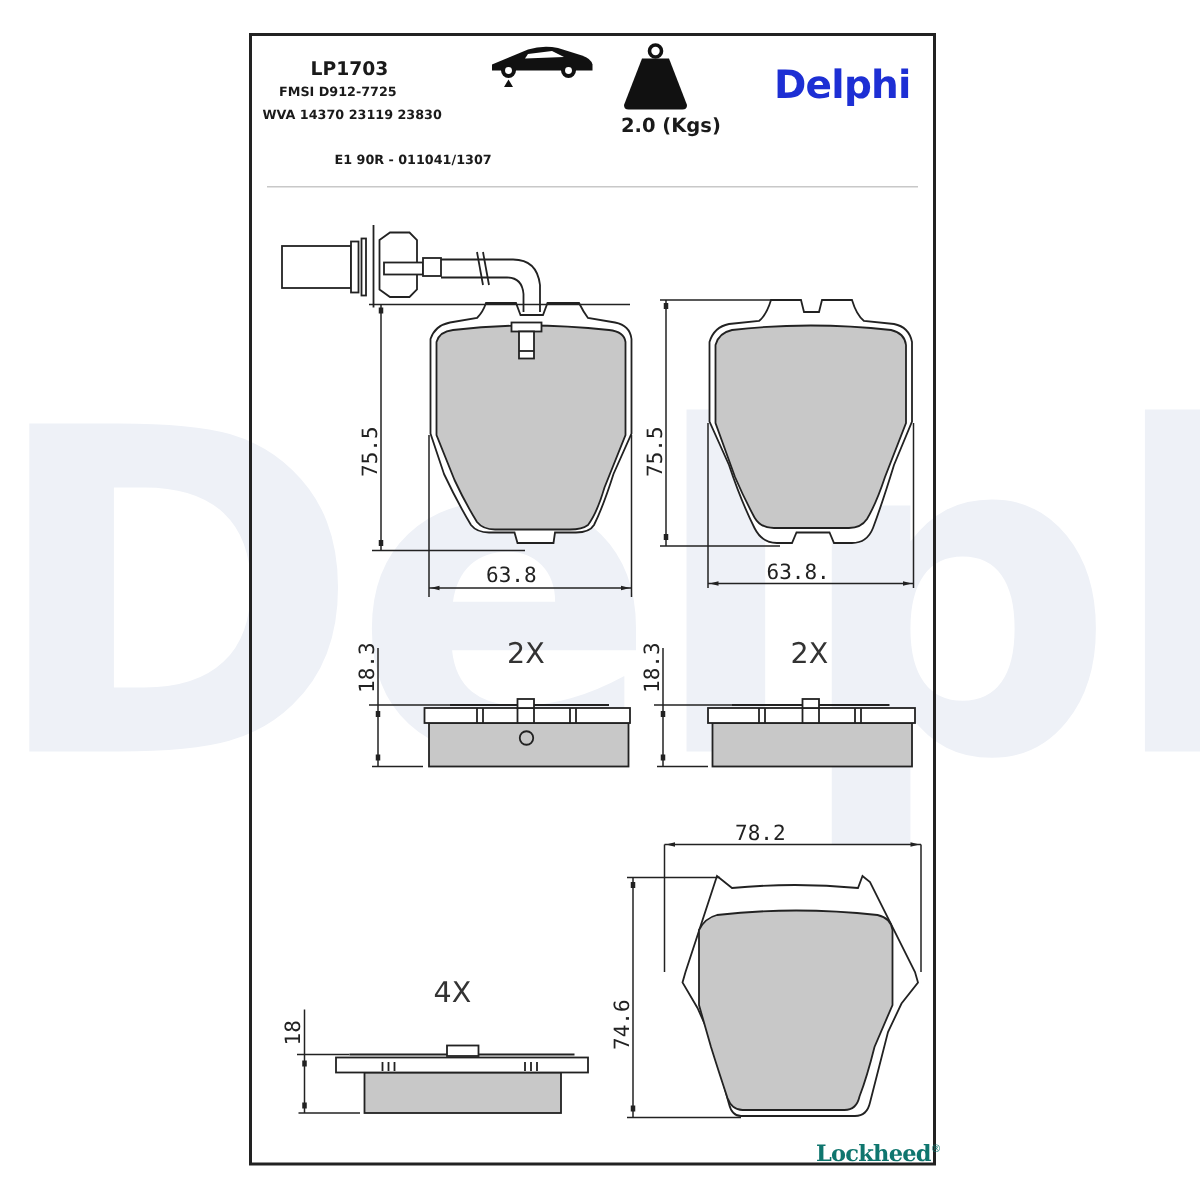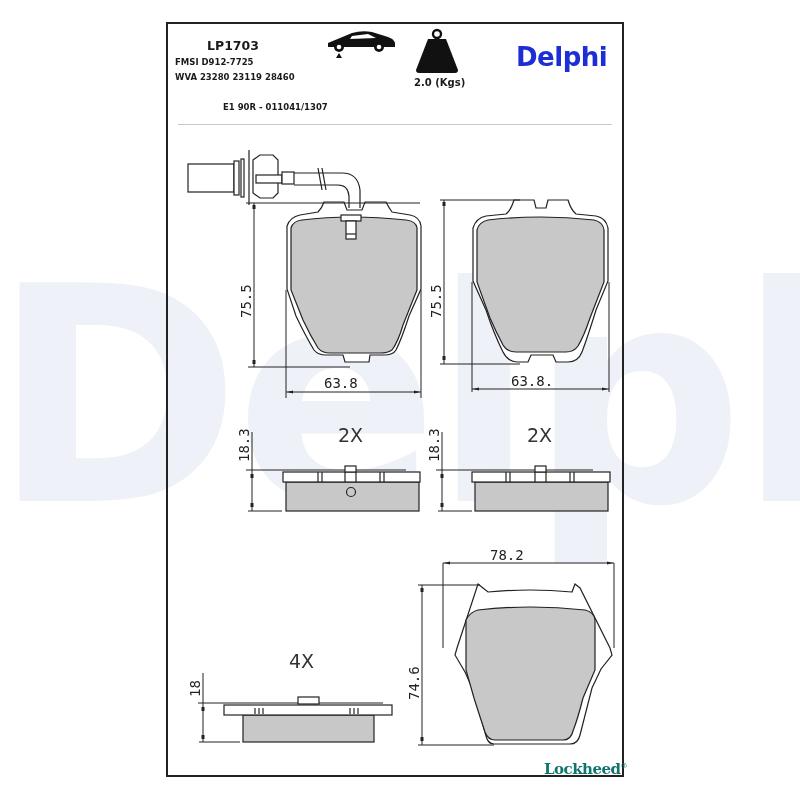--- a/index.html
+++ b/index.html
@@ -1,41 +1,41 @@
 <!DOCTYPE html>
 <html><head>
 <meta charset="utf-8">
 <style>
   html,body{margin:0;padding:0;background:#ffffff;}
   body{width:800px;height:800px;position:relative;overflow:hidden;font-family:"DejaVu Sans",sans-serif;}
   .watermark{position:absolute;left:-8px;top:248px;font-family:"DejaVu Sans",sans-serif;font-weight:bold;font-size:300px;line-height:1;color:#eef1f7;letter-spacing:-6px;white-space:nowrap;z-index:0;user-select:none;}
   .sheet{position:absolute;left:166px;top:22px;width:458px;height:755px;border:2px solid #222;box-sizing:border-box;z-index:1;}
   .hdr-text{position:absolute;font-family:"DejaVu Sans",sans-serif;font-weight:bold;color:#1a1a1a;white-space:nowrap;}
   .part{left:7px;top:14px;font-size:12.5px;margin-left:32px;}
-  .fmsi{left:7px;top:33px;font-size:8.5px;text-align:center;}
+  .fmsi{left:18px;top:33px;font-size:8.5px;text-align:center;}
   .wva{left:7px;top:48px;font-size:8.5px;}
   .e1{left:7px;top:78px;font-size:8.5px;margin-left:48px;}
-  .weight-label{left:246px;top:53px;font-size:10px;}
+  .weight-label{left:246px;top:53px;font-size:13px;}
   .brand{position:absolute;left:348px;top:18px;font-family:"DejaVu Sans",sans-serif;font-weight:bold;font-size:26px;color:#1d2fd4;letter-spacing:-0.5px;}
   .divider{position:absolute;left:10px;right:10px;top:100px;height:0;border-top:1px solid #c8c8c8;}
   .lockheed{position:absolute;left:376px;top:736px;font-family:"DejaVu Serif",serif;font-weight:bold;font-size:15px;color:#0f766e;letter-spacing:-0.5px;}
   .lockheed sup{font-size:7px;font-family:"DejaVu Sans",sans-serif;font-weight:normal;}
   svg.draw{position:absolute;left:0;top:0;z-index:2;}
   .dimtxt{font-family:"DejaVu Sans Mono",monospace;font-size:14px;fill:#222;}
   .qty{font-family:"DejaVu Sans",sans-serif;font-size:19px;fill:#333;font-weight:normal;}
 </style>
 </head>
 <body>
 
 <div class="watermark">Delphi</div>
 
 <div class="sheet">
   <div class="hdr-text part">LP1703</div>
   <div class="hdr-text fmsi">FMSI D912-7725</div>
-  <div class="hdr-text wva">WVA 23280 23119 28460</div>
+  <div class="hdr-text wva">WVA 14370 23119 23830</div>
   <div class="hdr-text e1">E1 90R - 011041/1307</div>
   <div class="hdr-text weight-label">2.0 (Kgs)</div>
   <div class="brand">Delphi</div>
   <div class="divider"></div>
   <div class="lockheed"><span>Lockheed</span><sup>®</sup></div>
 </div>
 
 <svg class="draw" width="800" height="800" viewBox="0 0 800 800" xmlns="http://www.w3.org/2000/svg">
 
   <g fill="#111">

